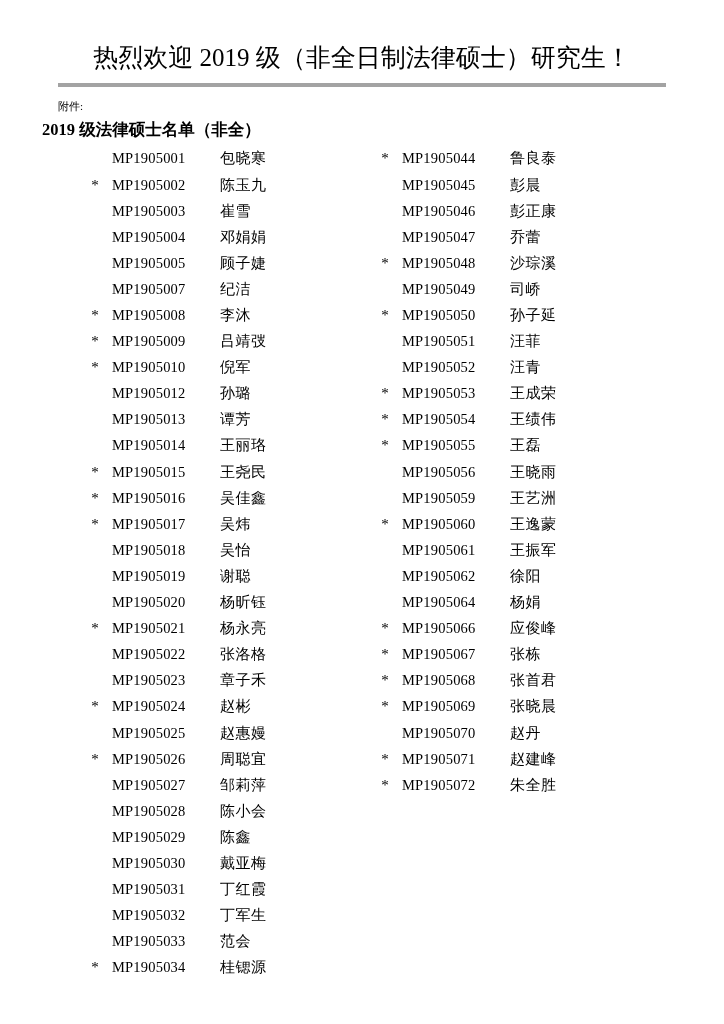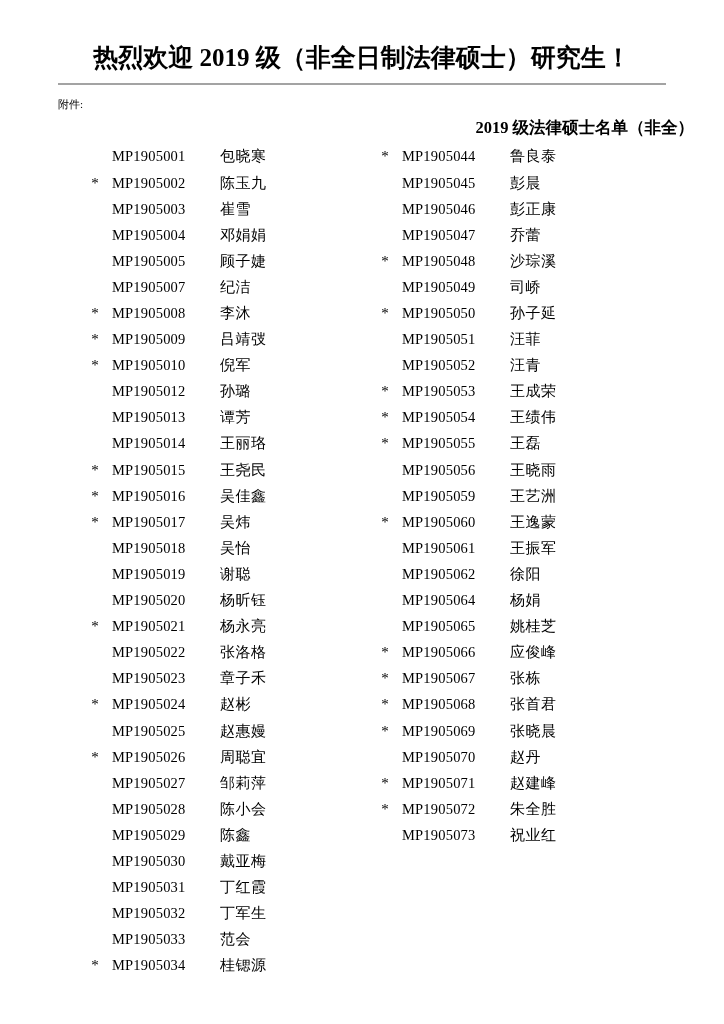--- a/index.html
+++ b/index.html
@@ -18,35 +18,35 @@
   .page {
     width: 724px;
     height: 1024px;
     box-sizing: border-box;
     padding: 36px 30px 10px 30px;
     position: relative;
   }
   .banner {
     text-align: center;
     font-size: 25px;
-    font-weight: bold;
+    font-weight: normal;
     letter-spacing: 0px;
-    border-bottom: 2px solid #a3a3a3;
+    border-bottom: 4px solid #a3a3a3;
     padding: 6px 0 10px 0;
     margin: 0 28px 0 28px;
     line-height: 1.25;
     white-space: nowrap;
   }
   .attach {
     font-size: 11px;
     margin: 13px 0 0 28px;
     line-height: 1.2;
   }
   .list-title {
-    text-align: right;
+    text-align: left;
     font-size: 16.5px;
     font-weight: bold;
     margin: 6px 0 8px 0;
     padding-left: 12px;
   }
   .columns {
     display: flex;
     flex-direction: row;
     align-items: flex-start;
     padding-left: 48px;
@@ -343,25 +343,20 @@
           <span class="mark"></span>
           <span class="sid">MP1905062</span>
           <span class="name">徐阳</span>
         </div>
         <div class="row">
           <span class="mark"></span>
           <span class="sid">MP1905064</span>
           <span class="name">杨娟</span>
         </div>
         <div class="row">
-          <span class="mark"></span>
-          <span class="sid">MP1905065</span>
-          <span class="name">姚桂芝</span>
-        </div>
-        <div class="row">
           <span class="mark">*</span>
           <span class="sid">MP1905066</span>
           <span class="name">应俊峰</span>
         </div>
         <div class="row">
           <span class="mark">*</span>
           <span class="sid">MP1905067</span>
           <span class="name">张栋</span>
         </div>
         <div class="row">
@@ -382,21 +377,16 @@
         <div class="row">
           <span class="mark">*</span>
           <span class="sid">MP1905071</span>
           <span class="name">赵建峰</span>
         </div>
         <div class="row">
           <span class="mark">*</span>
           <span class="sid">MP1905072</span>
           <span class="name">朱全胜</span>
         </div>
-        <div class="row">
-          <span class="mark"></span>
-          <span class="sid">MP1905073</span>
-          <span class="name">祝业红</span>
-        </div>
       </div>
   </div>
 
 </div>
 
 </body></html>

